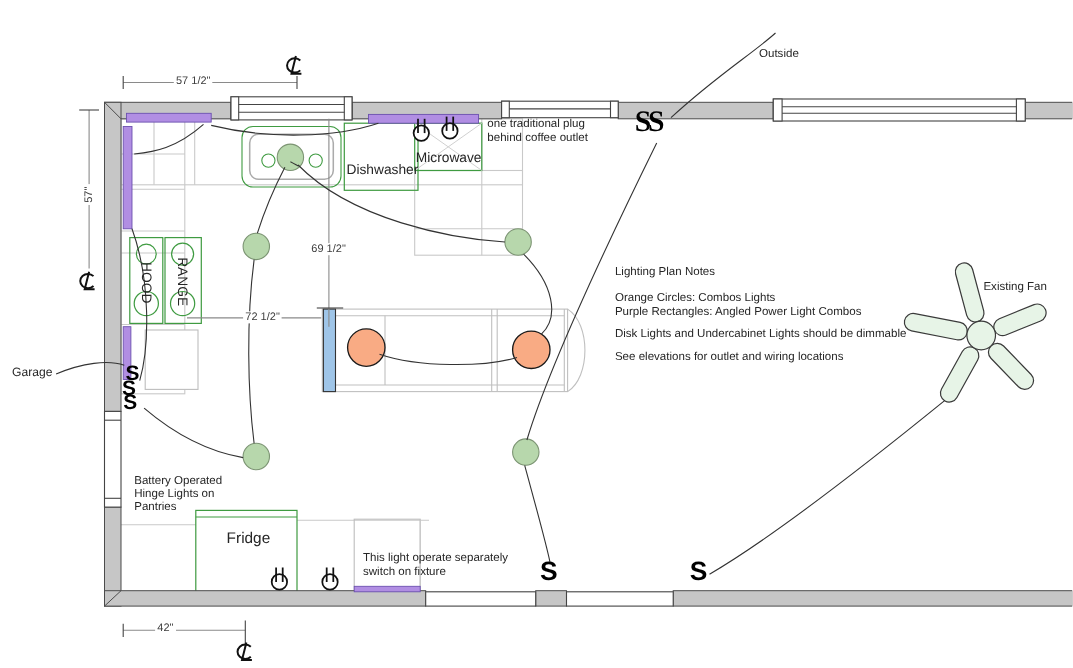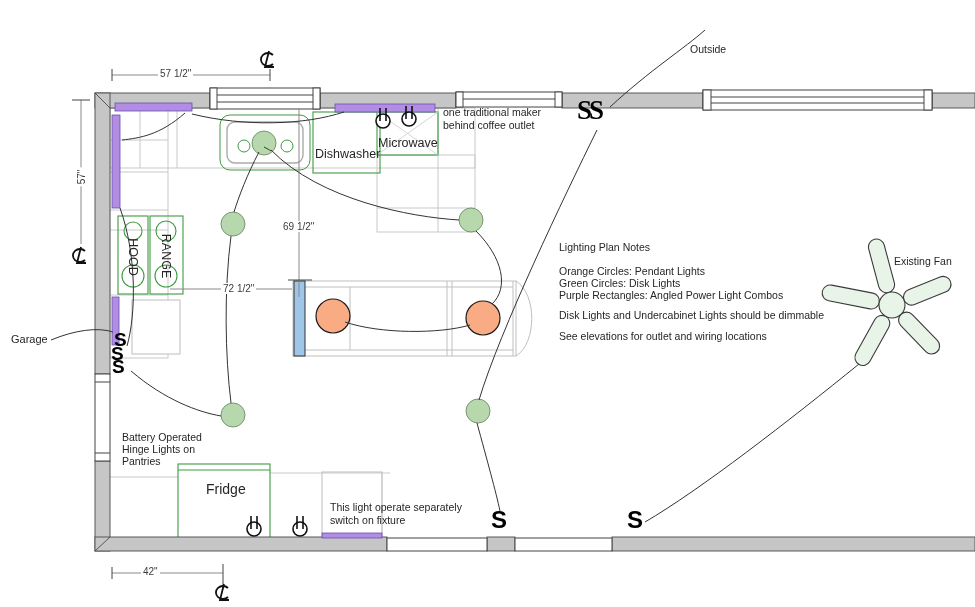--- a/index.html
+++ b/index.html
@@ -210,42 +210,41 @@
   <use href="#outlet" x="254" y="529"></use>
   <use href="#outlet" x="300" y="529"></use>
 
   <use href="#clsym" x="266" y="60"></use>
   <use href="#clsym" x="78" y="256"></use>
   <use href="#clsym" x="221" y="593"></use>
 </svg>
 
 <div class="lbl" style="left:690px;top:17px;margin-top:26px;">Outside</div>
 
-<div class="lbl" style="left:443px;top:106px;"><span>one traditional maker</span><br><span>behind coffee outlet</span></div>
+<div class="lbl" style="left:443px;top:106px;"><span>one traditional plug</span><br><span>behind coffee outlet</span></div>
 
 <div class="lbl app" style="left:315px;top:148px;">Dishwasher</div>
 <div class="lbl app" style="left:378px;top:137px;">Microwave</div>
 
 <div class="lbl app rot90" style="left:133px;top:257px;">HOOD</div>
 <div class="lbl app rot90" style="left:166px;top:256px;">RANGE</div>
 
 <div class="lbl big" style="left:206px;top:483px;">Fridge</div>
 
 <div class="lbl" style="left:11px;top:333px;font-size:11px;">Garage</div>
 
 <div class="lbl" style="left:122px;top:431px;line-height:12px;"><span>Battery Operated</span><br><span>Hinge Lights on</span><br><span>Pantries</span></div>
 
 <div class="lbl" style="left:330px;top:501px;line-height:13px;"><span>This light operate separately</span><br><span>switch on fixture</span></div>
 
 <div class="lbl" style="left:894px;top:255px;">Existing Fan</div>
 
 <div class="notes">
   <div class="t">Lighting Plan Notes</div>
-  <div>Orange Circles: Pendant Lights</div>
-  <div>Green Circles: Disk Lights</div>
+  <div>Orange Circles: Combos Lights</div>
   <div>Purple Rectangles: Angled Power Light Combos</div>
   <div class="dim1">Disk Lights and Undercabinet Lights should be dimmable</div>
   <div class="dim2">See elevations for outlet and wiring locations</div>
 </div>
 
 <div class="sw top" style="left:577px;top:97px;">SS</div>
 <div class="sss" style="left:111px;top:333px;">
   <div>S</div>
   <div>S</div>
   <div>S</div>

